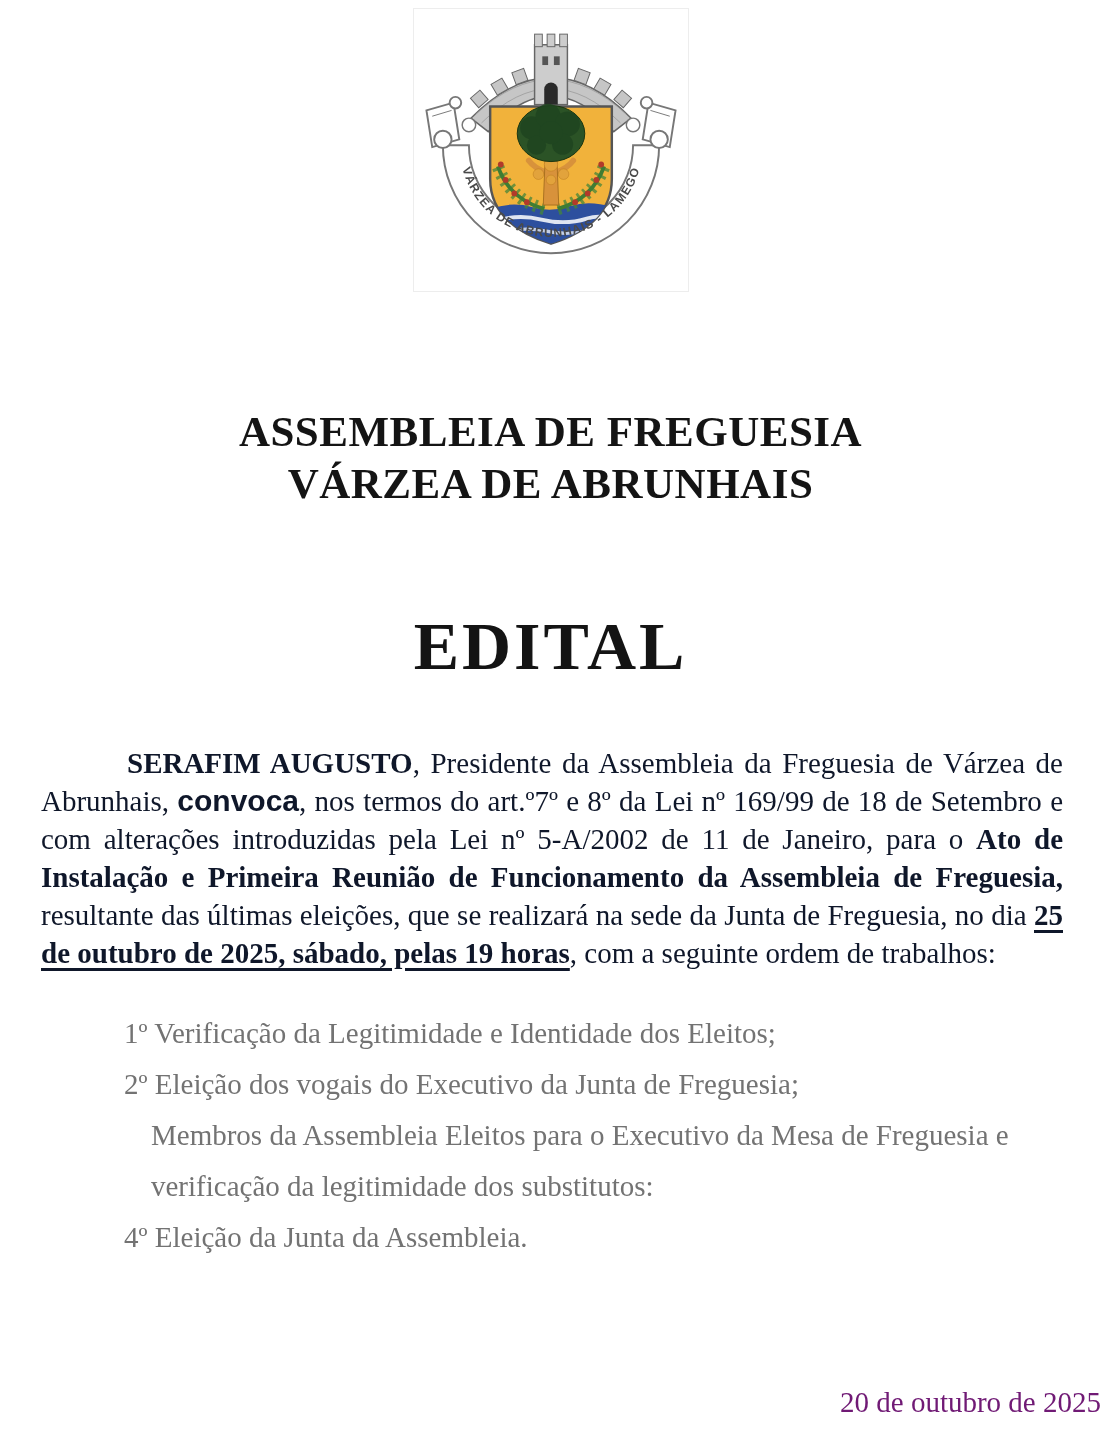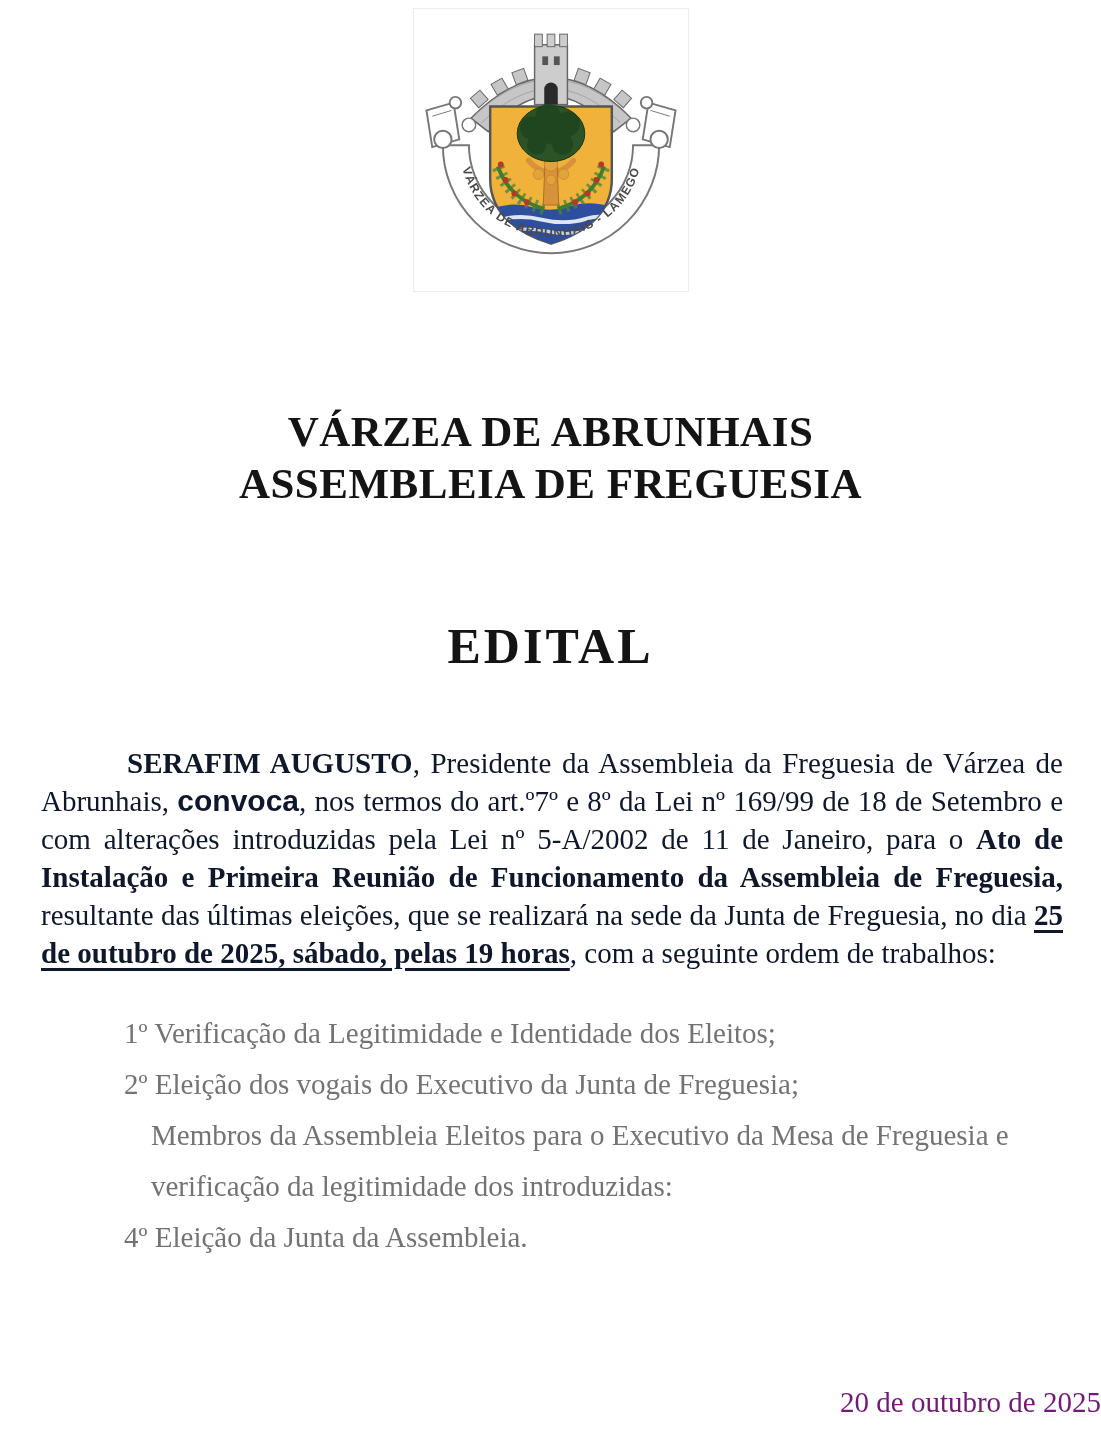--- a/index.html
+++ b/index.html
@@ -44,21 +44,21 @@
   }
 
   
   .heading {
     position: absolute;
     top: 606px;
     left: 0;
     width: 100%;
     margin: 0;
     text-align: center;
-    font-size: 50px;
+    font-size: 68px;
     line-height: 80px;
     font-weight: bold;
     letter-spacing: 3px;
     color: #141414;
   }
 
   
   .para {
     position: absolute;
     top: 744px;
@@ -225,31 +225,31 @@
       </g>
 
       <path id="bannerTextPath" d="M 40 140 A 95 95 0 0 0 230 140" fill="none"></path>
       <text font-family="Liberation Sans, sans-serif" font-size="12.5" font-weight="bold" letter-spacing="1.2" fill="#4a4a4a">
         <textPath href="#bannerTextPath" startOffset="50%" text-anchor="middle">VÁRZEA DE ABRUNHAIS - LAMEGO</textPath>
       </text>
     </svg>
   </div>
 
   <div class="org-title">
+    <div>ASSEMBLEIA DE FREGUESIA</div>
     <div>VÁRZEA DE ABRUNHAIS</div>
-    <div>ASSEMBLEIA DE FREGUESIA</div>
   </div>
 
   <h1 class="heading">EDITAL</h1>
 
   <p class="para"><span class="b">SERAFIM AUGUSTO</span><span>, Presidente da Assembleia da Freguesia de Várzea de Abrunhais, </span><span class="convoca">convoca</span><span>,  nos termos do art.º7º e 8º da Lei nº 169/99 de 18 de Setembro e com alterações introduzidas pela Lei nº 5-A/2002 de 11 de Janeiro, para o </span><span class="b">Ato de Instalação e Primeira Reunião de Funcionamento da Assembleia de Freguesia,</span><span> resultante das últimas eleições, que se realizará na sede da Junta de Freguesia, no dia </span><span class="b u">25 de outubro de 2025, sábado, pelas 19 horas</span><span>, com a seguinte ordem de trabalhos:</span></p>
 
   <div class="agenda">
     <div class="line">1º Verificação da Legitimidade e Identidade dos Eleitos;</div>
     <div class="line">2º Eleição dos vogais do Executivo da Junta de Freguesia;</div>
     <div class="line cont">Membros da Assembleia Eleitos para o Executivo da Mesa  de Freguesia e</div>
-    <div class="line cont">verificação da legitimidade dos introduzidas:</div>
+    <div class="line cont">verificação da legitimidade dos substitutos:</div>
     <div class="line">4º Eleição da Junta da Assembleia.</div>
   </div>
 
   <div class="date-line">20 de outubro de 2025</div>
 
 </div>
 
 </body></html>

